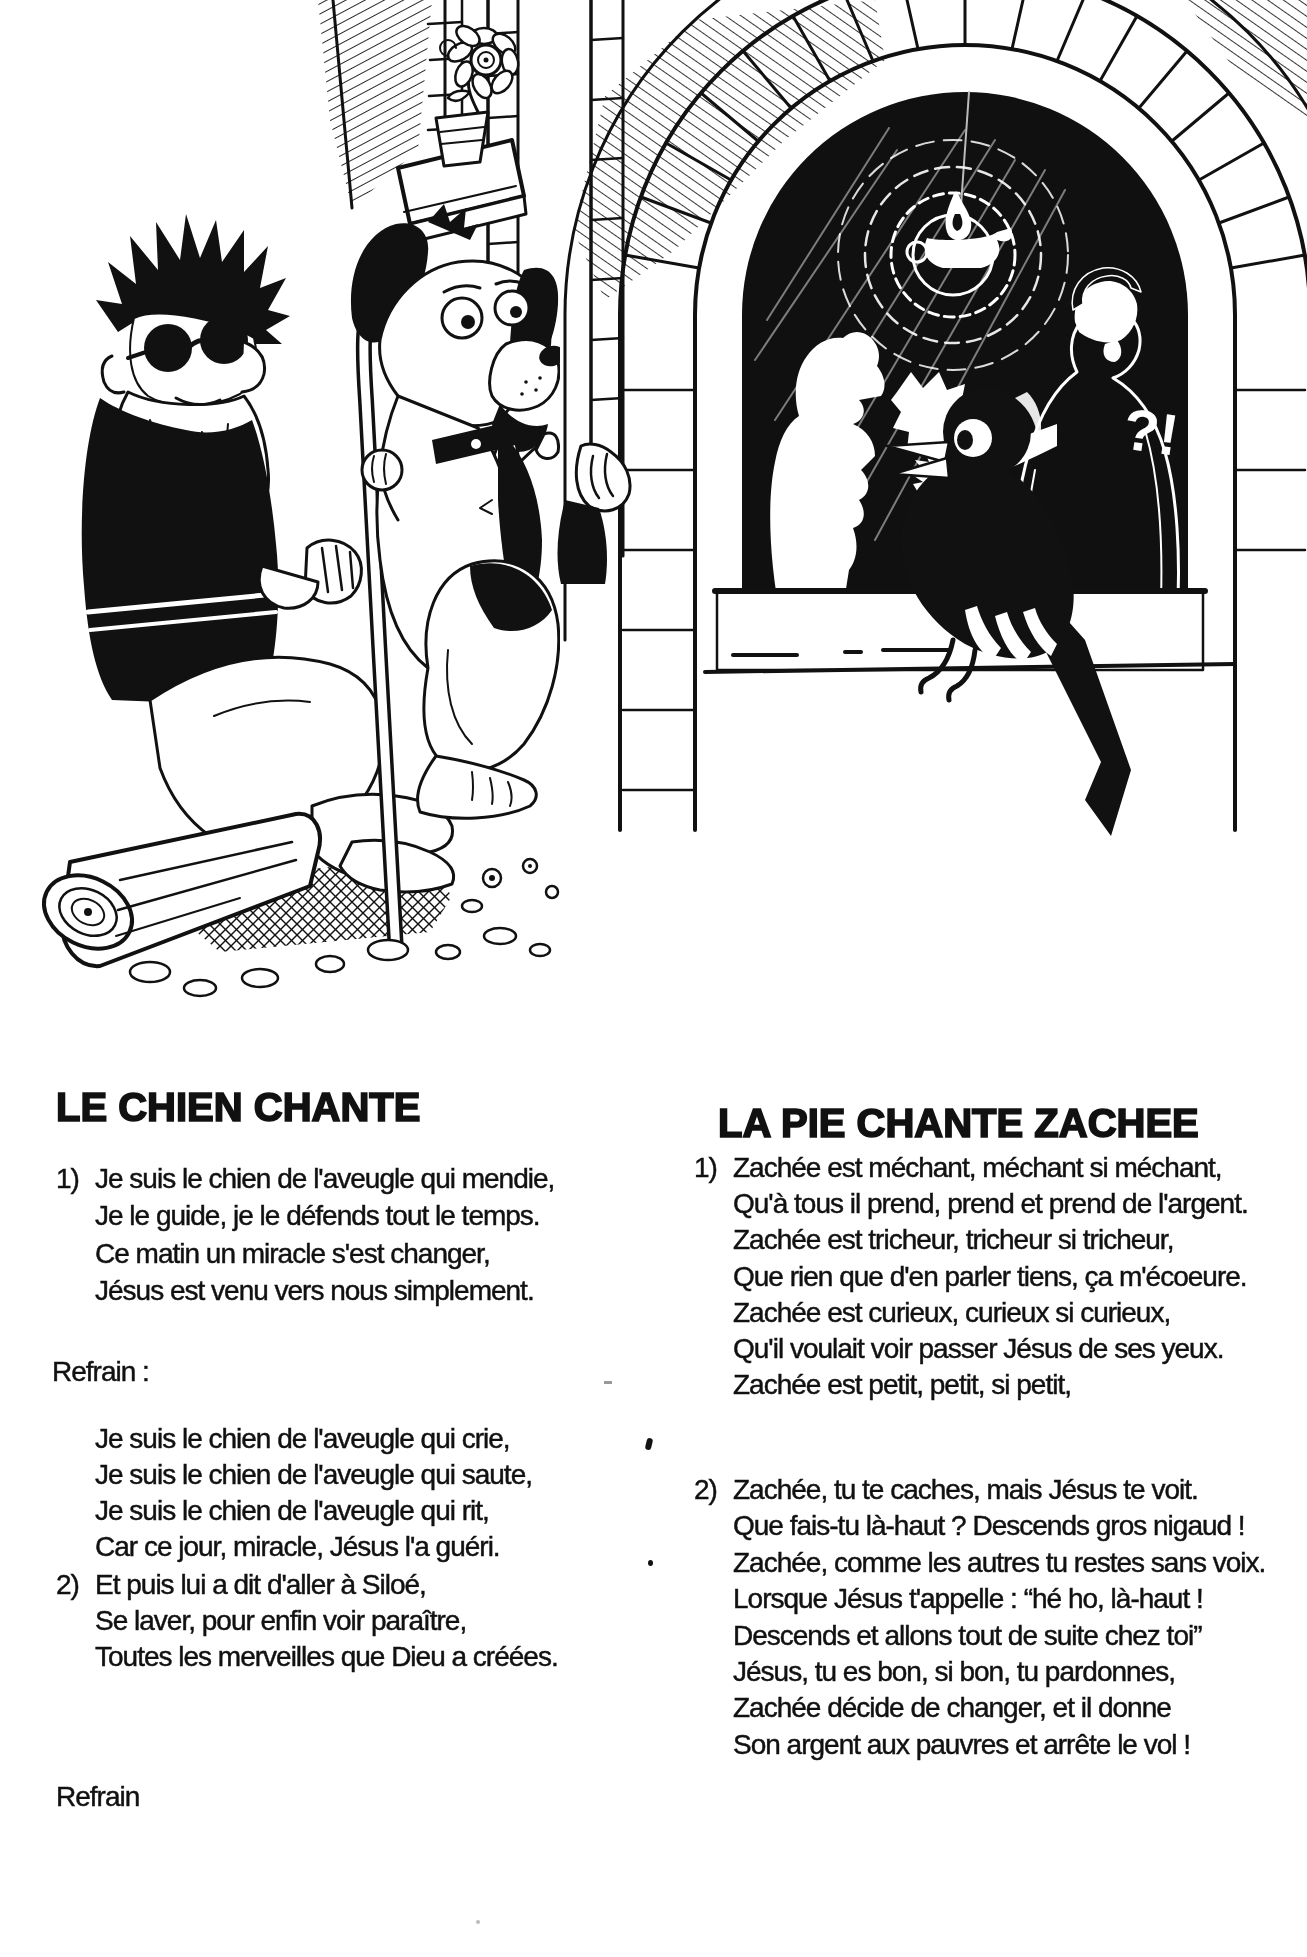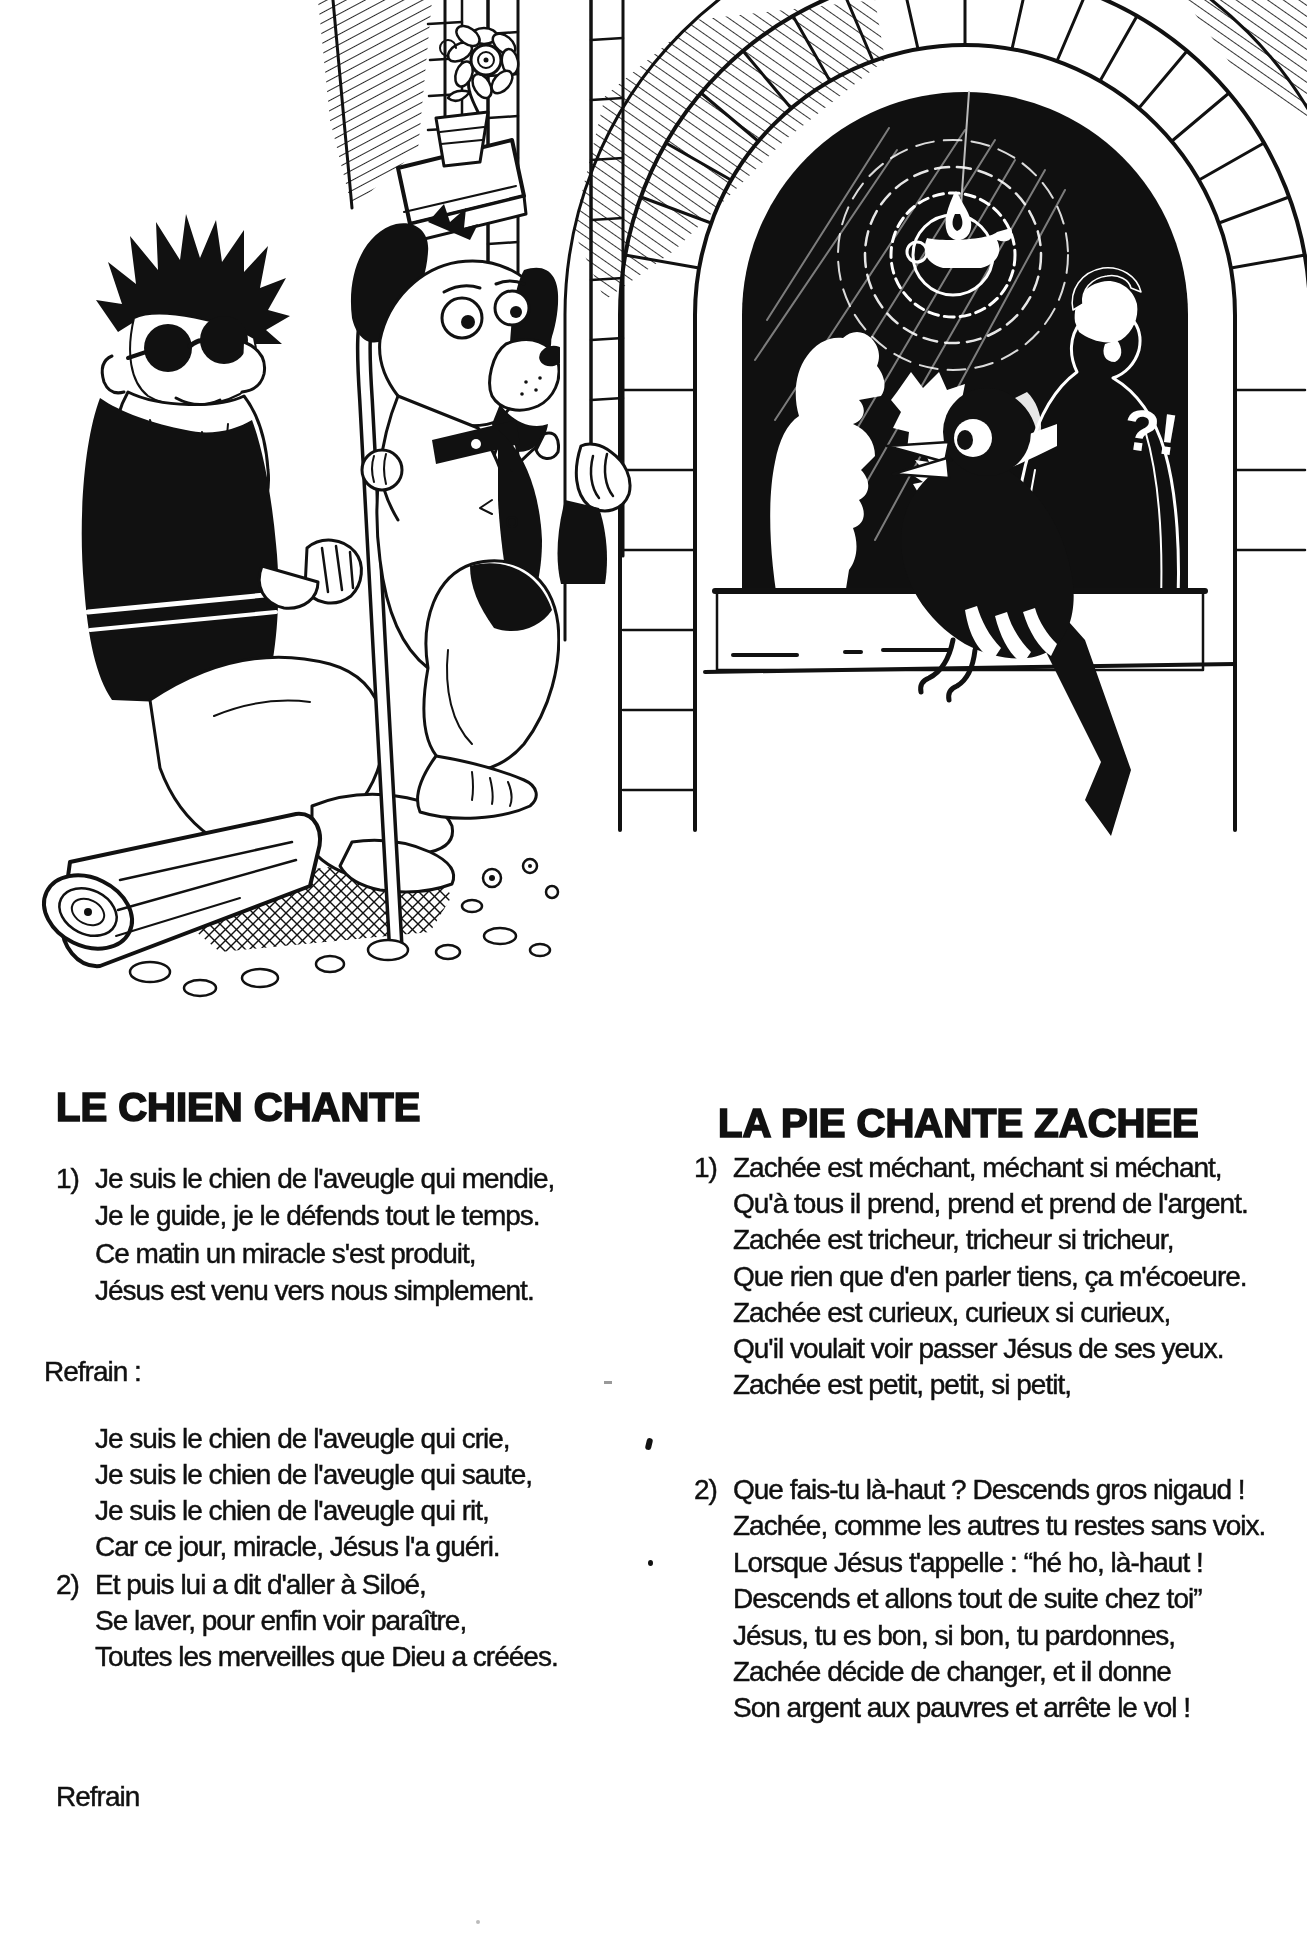--- a/index.html
+++ b/index.html
@@ -314,26 +314,26 @@
   <section class="col">
     <h2 class="song-title" style="left:56px;top:1054px">
       <span style="display:block">LE CHIEN CHANTE</span>
     </h2>
 
     <div class="stanza lh-a" style="left:56px;top:1160px">
       <span class="num lh-a">1)</span>
       <div>
         <div class="line">Je suis le chien de l'aveugle qui mendie,</div>
         <div class="line">Je le guide, je le défends tout le temps.</div>
-        <div class="line">Ce matin un miracle s'est produit,</div>
+        <div class="line">Ce matin un miracle s'est changer,</div>
         <div class="line">Jésus est venu vers nous simplement.</div>
       </div>
     </div>
 
-    <div class="refrain-label" style="left:44px;top:1356px">Refrain :</div>
+    <div class="refrain-label" style="left:52px;top:1356px">Refrain :</div>
 
     <div class="stanza lh-c" style="left:95px;top:1421px">
       <div>
         <div class="line">Je suis le chien de l'aveugle qui crie,</div>
         <div class="line">Je suis le chien de l'aveugle qui saute,</div>
         <div class="line">Je suis le chien de l'aveugle qui rit,</div>
         <div class="line">Car ce jour, miracle, Jésus l'a guéri.</div>
       </div>
     </div>
 
@@ -363,20 +363,21 @@
         <div class="line">Que rien que d'en parler tiens, ça m'écoeure.</div>
         <div class="line">Zachée est curieux, curieux si curieux,</div>
         <div class="line">Qu'il voulait voir passer Jésus de ses yeux.</div>
         <div class="line">Zachée est petit, petit, si petit,</div>
       </div>
     </div>
 
     <div class="stanza lh-d" style="left:694px;top:1472px">
       <span class="num lh-d">2)</span>
       <div>
+        <div class="line">Zachée, tu te caches, mais Jésus te voit.</div>
         <div class="line">Que fais-tu là-haut ? Descends gros nigaud !</div>
         <div class="line">Zachée, comme les autres tu restes sans voix.</div>
         <div class="line">Lorsque Jésus t'appelle : “hé ho, là-haut !</div>
         <div class="line">Descends et allons tout de suite chez toi”</div>
         <div class="line">Jésus, tu es bon, si bon, tu pardonnes,</div>
         <div class="line">Zachée décide de changer, et il donne</div>
         <div class="line">Son argent aux pauvres et arrête le vol !</div>
       </div>
     </div>
   </section>

